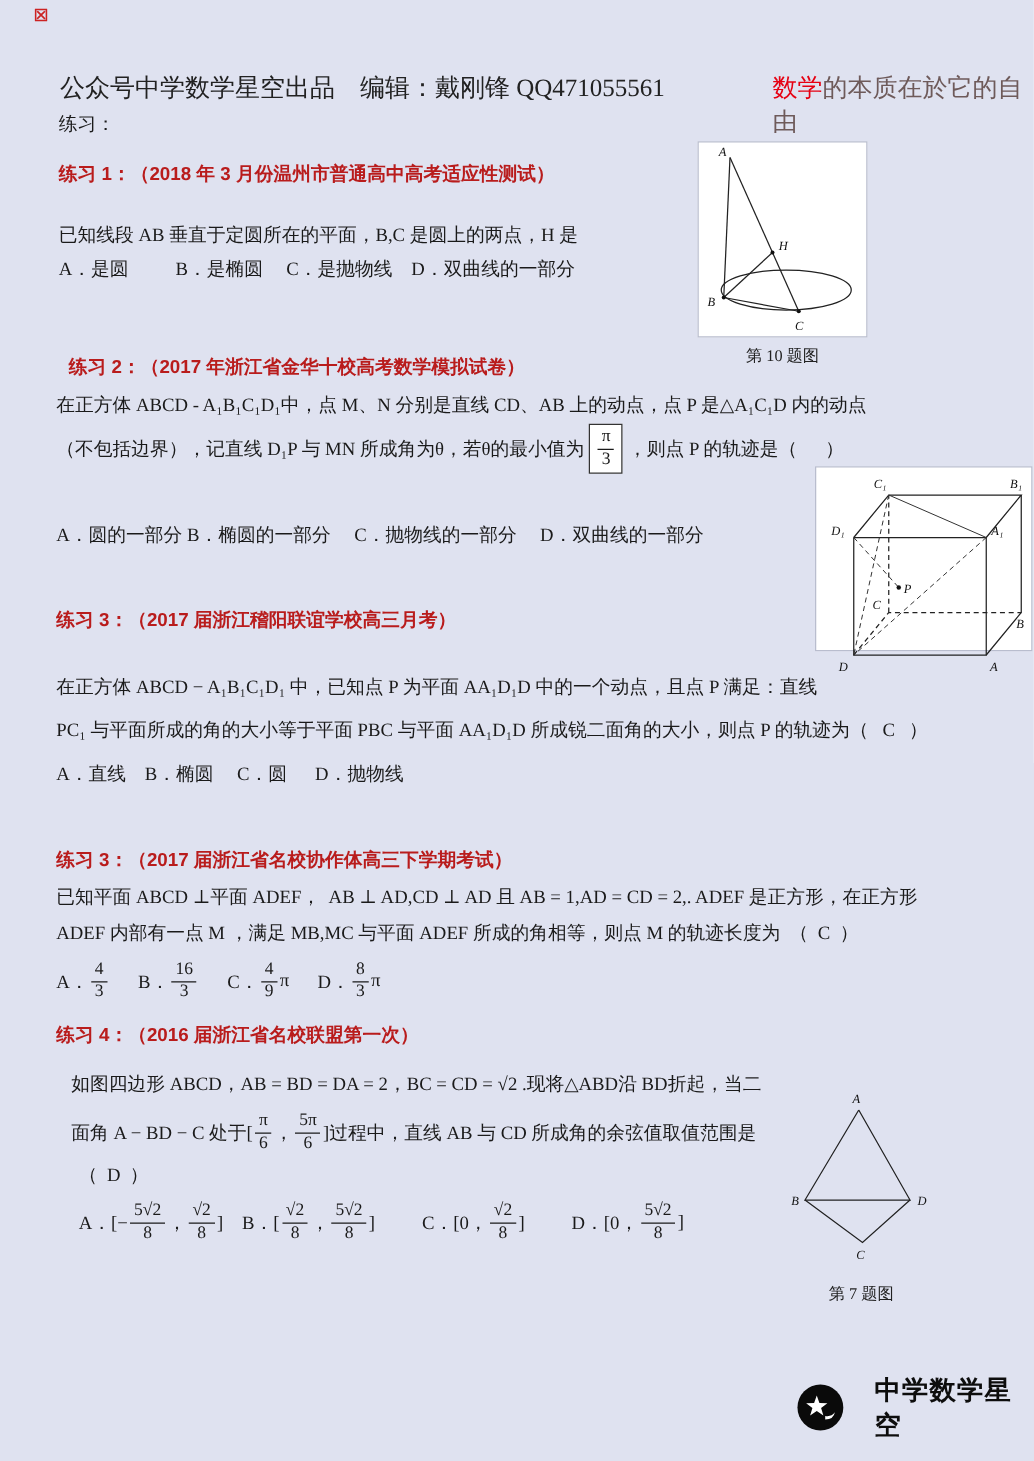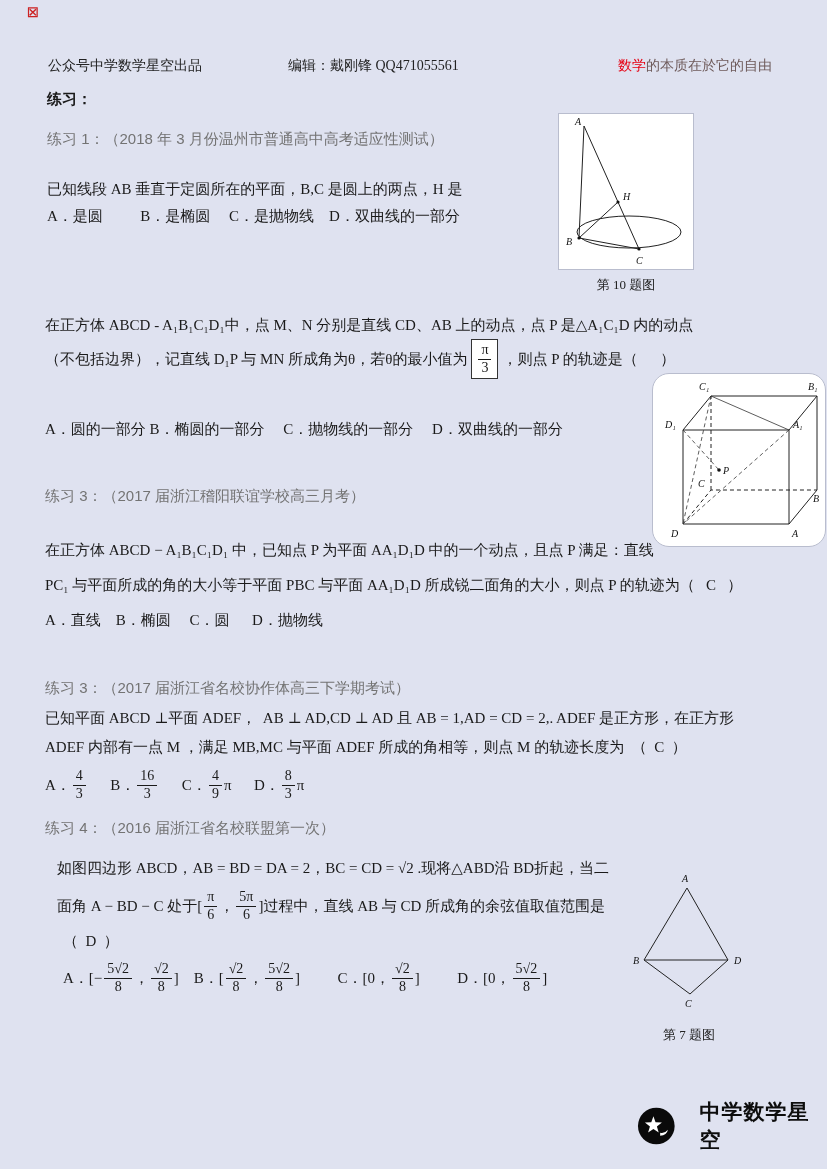--- a/index.html
+++ b/index.html
@@ -4,27 +4,27 @@
 <style>
   * { margin:0; padding:0; box-sizing:border-box; }
   html,body { width:827px; }
   .page {
     position:relative; width:827px; height:1169px;
     background:#dfe2f0; overflow:hidden;
     font-family:"Liberation Serif","DejaVu Serif",serif;
     color:#1a1a1a; font-size:15px;
   }
   .abs { position:absolute; }
-  .hdr { font-size:14px; color:#222; }
+  .hdr { font-size:20px; color:#222; }
   .hdr-red { color:#e60012; }
   .hdr-maroon { color:#6e5a5a; }
   .corner { color:#cc2222; font-size:13px; font-weight:bold; }
-  .bold { font-weight:bold; }
+  .bold { font-weight:normal; }
   .red-title {
-    color:#737373; font-weight:normal; font-size:15px;
+    color:#b91c1c; font-weight:bold; font-size:15px;
     font-family:"Liberation Sans","DejaVu Sans",sans-serif;
   }
   .line { white-space:pre-wrap; line-height:27px; }
   .lines-lg { line-height:35px; }
   .lines-md { line-height:29px; }
   .rich { display:flex; align-items:center; flex-wrap:wrap; }
   .rich span { white-space:pre; }
   .frac { display:inline-flex; flex-direction:column; align-items:center;
           vertical-align:middle; margin:0 2px; line-height:1.15; font-size:14px; }
   .frac .num { display:block; padding:0 3px; border-bottom:1px solid #1a1a1a; }
@@ -70,29 +70,30 @@
       <circle cx="20" cy="124" r="1.6" fill="#111"></circle>
       <circle cx="80" cy="135" r="1.6" fill="#111"></circle>
       <text class="flab" x="16" y="11">A</text>
       <text class="flab" x="7" y="131">B</text>
       <text class="flab" x="77" y="150">C</text>
       <text class="flab" x="64" y="86">H</text>
     </svg>
   </div>
   <div class="abs figcap" style="left:558px;top:276px;width:136px;">第 10 题图</div>
 
+  <div class="abs red-title" style="left:55px;top:284px;">练习 2：（2017 年浙江省金华十校高考数学模拟试卷）</div>
   <div class="abs line" style="left:45px;top:312px;width:760px;">在正方体 ABCD - A₁B₁C₁D₁中，点 M、N 分别是直线 CD、AB 上的动点，点 P 是△A₁C₁D 内的动点</div>
   <div class="abs rich" style="left:45px;top:338px;width:760px;min-height:42px;">
       <span>（不包括边界），记直线 D₁P 与 MN 所成角为θ，若θ的最小值为</span>
       <span class="fbox"><span class="frac"><span class="num">π</span><span class="den">3</span></span></span>
       <span>，则点 P 的轨迹是（      ）</span>
     </div>
   <div class="abs line" style="left:45px;top:416px;width:600px;">A．圆的一部分 B．椭圆的一部分     C．抛物线的一部分     D．双曲线的一部分</div>
 
-  <div class="abs figbox" style="left:652px;top:373px;width:174px;height:174px;border-radius:17px;">
+  <div class="abs figbox" style="left:652px;top:373px;width:174px;height:148px;">
     <svg viewBox="0 0 174 174" width="174" height="174">
 
       <polyline points="30,56 136,56 136,150 30,150 30,56" fill="none" stroke="#222" stroke-width="1"></polyline>
       <polyline points="30,56 58,22 164,22 136,56" fill="none" stroke="#222" stroke-width="1"></polyline>
       <polyline points="164,22 164,116 136,150" fill="none" stroke="#222" stroke-width="1"></polyline>
 
       <polyline points="30,150 58,116 164,116" fill="none" stroke="#222" stroke-width="1" stroke-dasharray="4,3"></polyline>
       <line x1="58" y1="116" x2="58" y2="22" stroke="#222" stroke-width="1" stroke-dasharray="4,3"></line>
 
       <line x1="136" y1="56" x2="58" y2="22" stroke="#333" stroke-width="0.8"></line>

